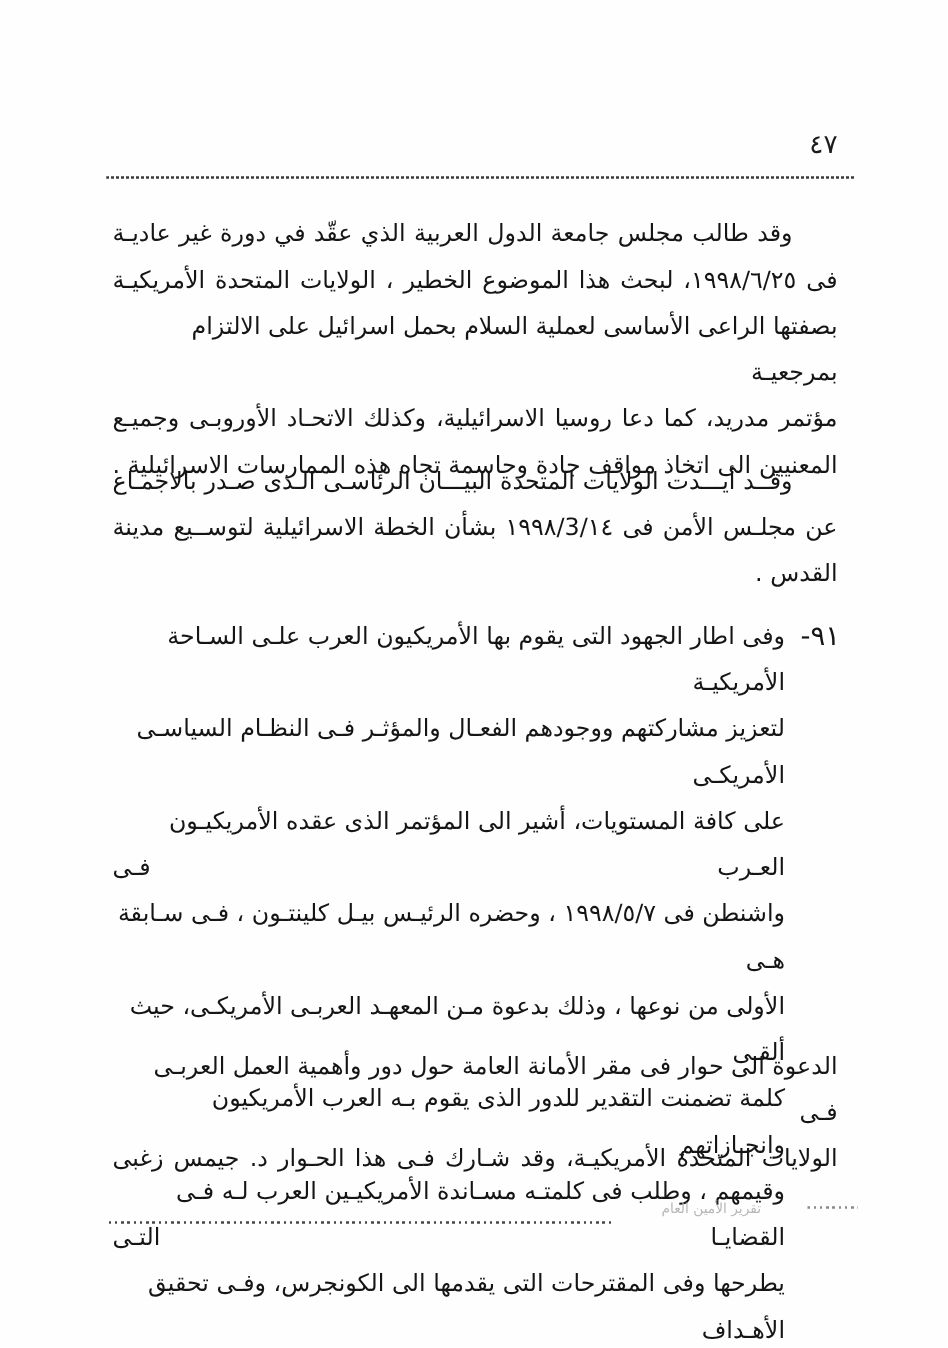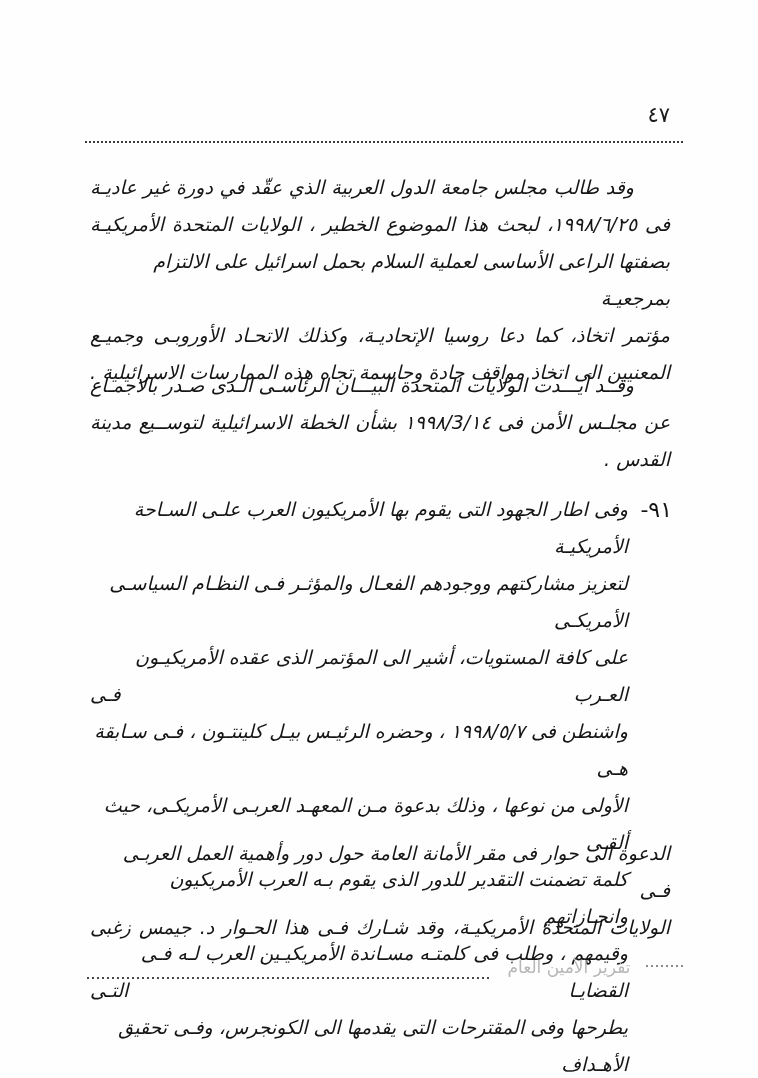--- a/index.html
+++ b/index.html
@@ -25,36 +25,36 @@
   .content{
     position:absolute;top:0;left:90px;width:580px;height:100%;
     direction:rtl;
     font-size:19px;line-height:37px;
   }
   .para{position:absolute;left:0;right:0;margin:0;}
   .p1{top:169px;}
   .p2{top:367px;}
   .p3{top:491px;}
   .p4{top:835px;}
-  .ln{display:block;text-align:right;white-space:normal;font-style:italic;}
+  .ln{display:block;text-align:right;white-space:normal;}
   .j{text-align-last:justify;}
   .ind{padding-right:36px;}
   .numbered{position:relative;padding-right:42px;}
   .num{
     position:absolute;right:-2px;top:0;
     font-size:22px;line-height:37px;
   }
   
   .f-long{
     position:absolute;top:977px;left:87px;width:403px;height:2px;
     background:repeating-linear-gradient(90deg,#474747 0 2px,transparent 2px 5px);
   }
   .f-label{
     position:absolute;top:958px;left:494px;width:150px;
-    text-align:center;font-size:17px;line-height:18px;
+    text-align:center;font-size:11px;line-height:18px;
     color:#b7b7b7;direction:rtl;
     filter:blur(0.35px);
   }
   .f-short{
     position:absolute;top:965px;left:646px;width:40px;height:2px;
     background:repeating-linear-gradient(90deg,#8a8a8a 0 2px,transparent 2px 5px);
   }
 </style>
 </head>
 <body>
@@ -64,21 +64,21 @@
   <div class="pagenum">٤٧</div>
 
   <div class="hrule"></div>
 
   <div class="content">
 
     <div class="para p1">
       <div class="ln j ind">وقد طالب مجلس جامعة الدول العربية  الذي عقّد في دورة غير عاديـة</div>
       <div class="ln j">فى ١٩٩٨/٦/٢٥، لبحث هذا الموضوع الخطير ، الولايات المتحدة الأمريكيـة</div>
       <div class="ln j">بصفتها الراعى الأساسى لعملية السلام بحمل اسرائيل على الالتزام بمرجعيـة</div>
-      <div class="ln j">مؤتمر اتخاذ، كما دعا روسيا  الإتحاديـة، وكذلك الاتحـاد الأوروبـى وجميـع</div>
+      <div class="ln j">مؤتمر مدريد، كما دعا روسيا  الاسرائيلية، وكذلك الاتحـاد الأوروبـى وجميـع</div>
       <div class="ln j">المعنيين الى اتخاذ مواقف جادة وحاسمة تجاه هذه الممارسات الاسرائيلية .</div>
     </div>
 
     <div class="para p2">
       <div class="ln j ind">وقــد أيـــدت الولايات المتحدة البيـــان الرئاسـى الـذى صـدر بالاجمـاع</div>
       <div class="ln j">عن مجلـس الأمن فى ١٩٩٨/3/١٤ بشأن الخطة الاسرائيلية لتوســيع مدينة</div>
       <div class="ln">القدس .</div>
     </div>
 
     <div class="para p3 numbered">

